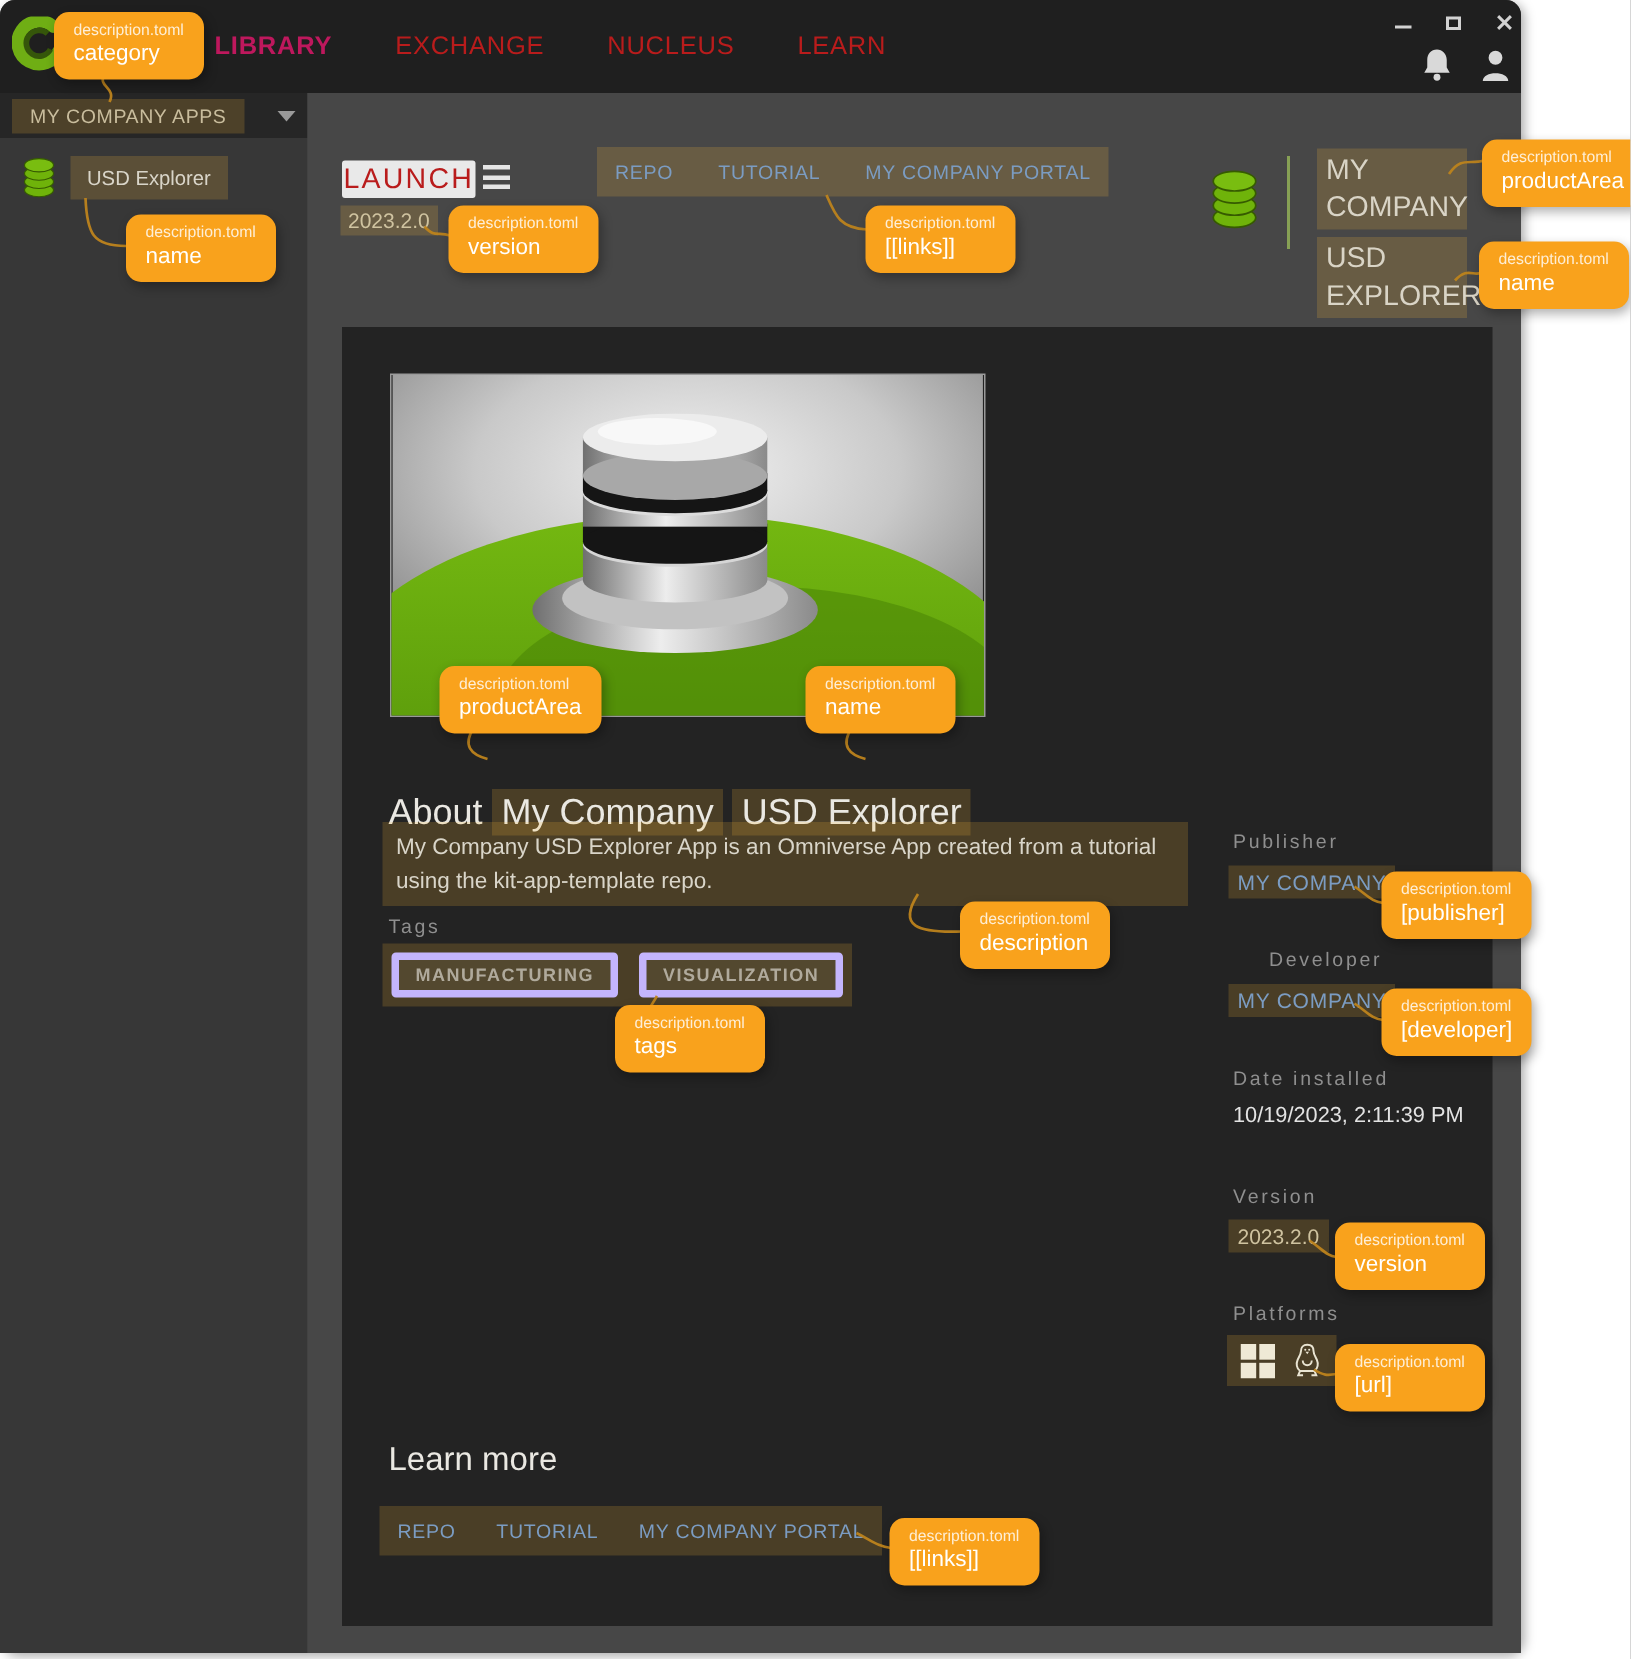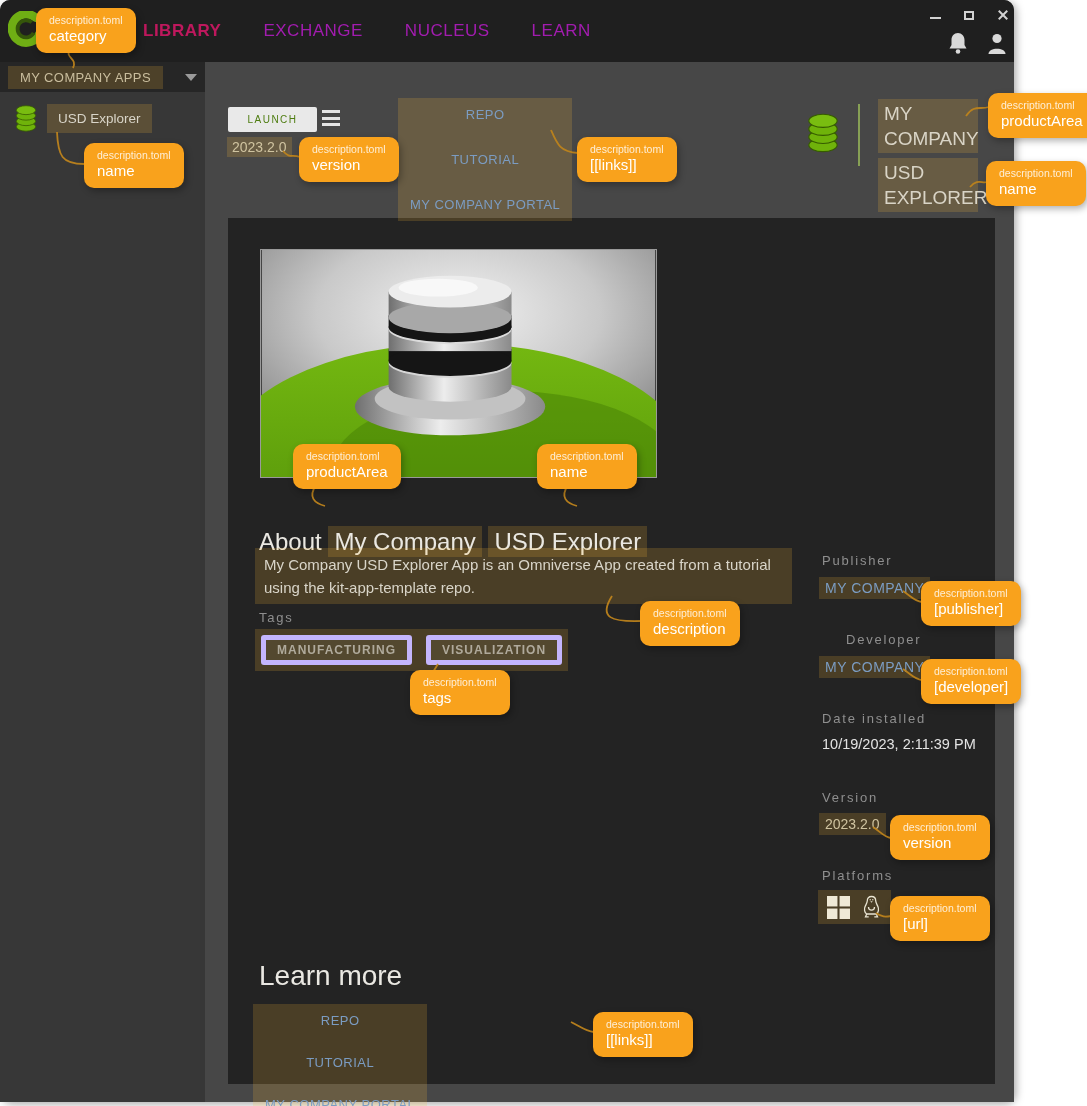--- a/index.html
+++ b/index.html
@@ -7,21 +7,21 @@
   body { font-family:"Liberation Sans","DejaVu Sans",sans-serif; }
   .page { position:relative; width:1087px; height:1106px; background:#fff; overflow:hidden; }
   .abs { position:absolute; }
 
   
   .window-bg { left:0; top:0; width:1014px; height:1102px; background:#474747;
                border-radius:10px; box-shadow:2px 2px 8px rgba(0,0,0,.35); }
   .titlebar { left:0; top:0; width:1014px; height:62px; background:#1f1f1f; border-radius:10px 10px 0 0; }
   .logo { left:8px; top:11px; }
   .nav { left:143px; top:0; height:62px; display:flex; align-items:center; gap:42px; }
-  .nav-item { font-size:17px; letter-spacing:.5px; color:#a21caf; cursor:pointer; }
+  .nav-item { font-size:17px; letter-spacing:.5px; color:#b91c1c; cursor:pointer; }
   .nav-item.active { color:#be185d; font-weight:700; }
   .win-controls { left:928px; top:8px; display:flex; gap:20px; align-items:center; }
   .ctl { width:14px; height:14px; display:flex; align-items:center; justify-content:center; cursor:pointer; }
   .ctl-min i { display:block; width:11px; height:2px; background:#d2d2d2; margin-top:6px; }
   .ctl-max i { display:block; width:10px; height:9px; border:2px solid #d2d2d2; }
   .ctl-close { position:relative; }
   .ctl-close i, .ctl-close i::after { content:""; position:absolute; left:1px; top:6px; width:12px; height:2px; background:#d2d2d2; transform:rotate(45deg); }
   .ctl-close i::after { left:0; top:0; transform:rotate(-90deg); }
   .tb-icons { left:946px; top:31px; display:flex; gap:16px; align-items:center; }
 
@@ -34,27 +34,27 @@
            border-left:6px solid transparent; border-right:6px solid transparent; border-top:7px solid #9a9a9a; }
   .sidebar { left:0; top:92px; width:205px; height:1010px; background:#373737; }
   .side-item { left:14px; top:104px; display:flex; align-items:center; gap:9px; cursor:pointer; }
   .side-item-label { color:#d9d5c9; font-size:13.5px; padding:7px 11px; }
 
   
   .main { left:205px; top:62px; width:809px; height:1040px; background:#474747; }
   .card { left:228px; top:218px; width:767px; height:866px; background:#232323; }
 
   .launch-btn { left:228px; top:107px; width:89px; height:25px; background:#e9e9e9; border:none;
-                color:#4d7c0f; font-size:10px; letter-spacing:1.5px; border-radius:2px;
+                color:#b91c1c; font-size:19px; letter-spacing:1.5px; border-radius:2px;
                 display:flex; align-items:center; justify-content:center; cursor:pointer;
                 font-family:"Liberation Sans","DejaVu Sans",sans-serif; }
   .hamburger { left:322px; top:110px; width:20px; height:16px; display:flex; flex-direction:column; justify-content:space-between; cursor:pointer; }
   .hamburger i { display:block; width:18px; height:3px; background:#e5e5e5; }
   .version-hdr { left:227px; top:137px; color:#cfc3a0; font-size:14px; padding:2px 5px; }
-  .links-row { display:flex; align-items:center; gap:30px; padding:9px 12px;flex-direction:column; }
+  .links-row { display:flex; align-items:center; gap:30px; padding:9px 12px; }
   .links-top { left:398px; top:98px; }
   .link { color:#7b9cc2; font-size:13px; letter-spacing:.5px; cursor:pointer; white-space:nowrap; }
 
   .hdr-right-icon { left:806px; top:110px; }
   .vline { left:858px; top:104px; width:2px; height:62px; background:#87a055; }
   .hdr-title { left:878px; top:99px; }
   .hdr-title .t { display:block; color:#d9d4c6; font-size:19px; line-height:25px; padding:2px 6px; margin-bottom:5px; width:max-content; max-width:100px; }
 
   .hero { left:260px; top:249px; width:397px; height:229px; border:1px solid #9a9a9a; }
 
@@ -72,21 +72,21 @@
   .dev-label  { left:822px; top:632px;margin-left:24px; }
   .dev-value  { left:819px; top:656px; }
   .inline-hl  { padding:3px 6px; display:inline-block; }
   .date-label { left:822px; top:711px; }
   .date-value { left:822px; top:736px; color:#e3e3e3; font-size:14.5px; }
   .ver-label  { left:822px; top:790px; }
   .ver-value  { left:819px; top:813px; color:#cfc3a0; font-size:14px; }
   .plat-label { left:822px; top:868px; }
   .plat-row   { left:818px; top:890px; display:flex; gap:11px; align-items:center; padding:5px 9px; }
 
-  .learn-heading { left:259px; top:960px; font-size:28px; color:#eae8e2; }
+  .learn-heading { left:259px; top:960px; font-size:22px; color:#eae8e2; }
   .links-bottom { left:253px; top:1004px; gap:27px; }
 
   
   .connectors { left:0; top:0; width:1087px; height:1106px; pointer-events:none; z-index:25; }
   .conn { stroke:#bd831c; stroke-width:1.8; fill:none; opacity:.95; }
   .callout { position:absolute; z-index:30; background:#f9a21c; border-radius:10px;
              padding:6px 13px 8px; box-shadow:2px 3px 7px rgba(0,0,0,.3); width:max-content; }
   .c-file { font-size:10.5px; line-height:13px; color:rgba(255,255,255,.82); }
   .c-field { font-size:15px; line-height:18px; color:#fff; }
 </style>

